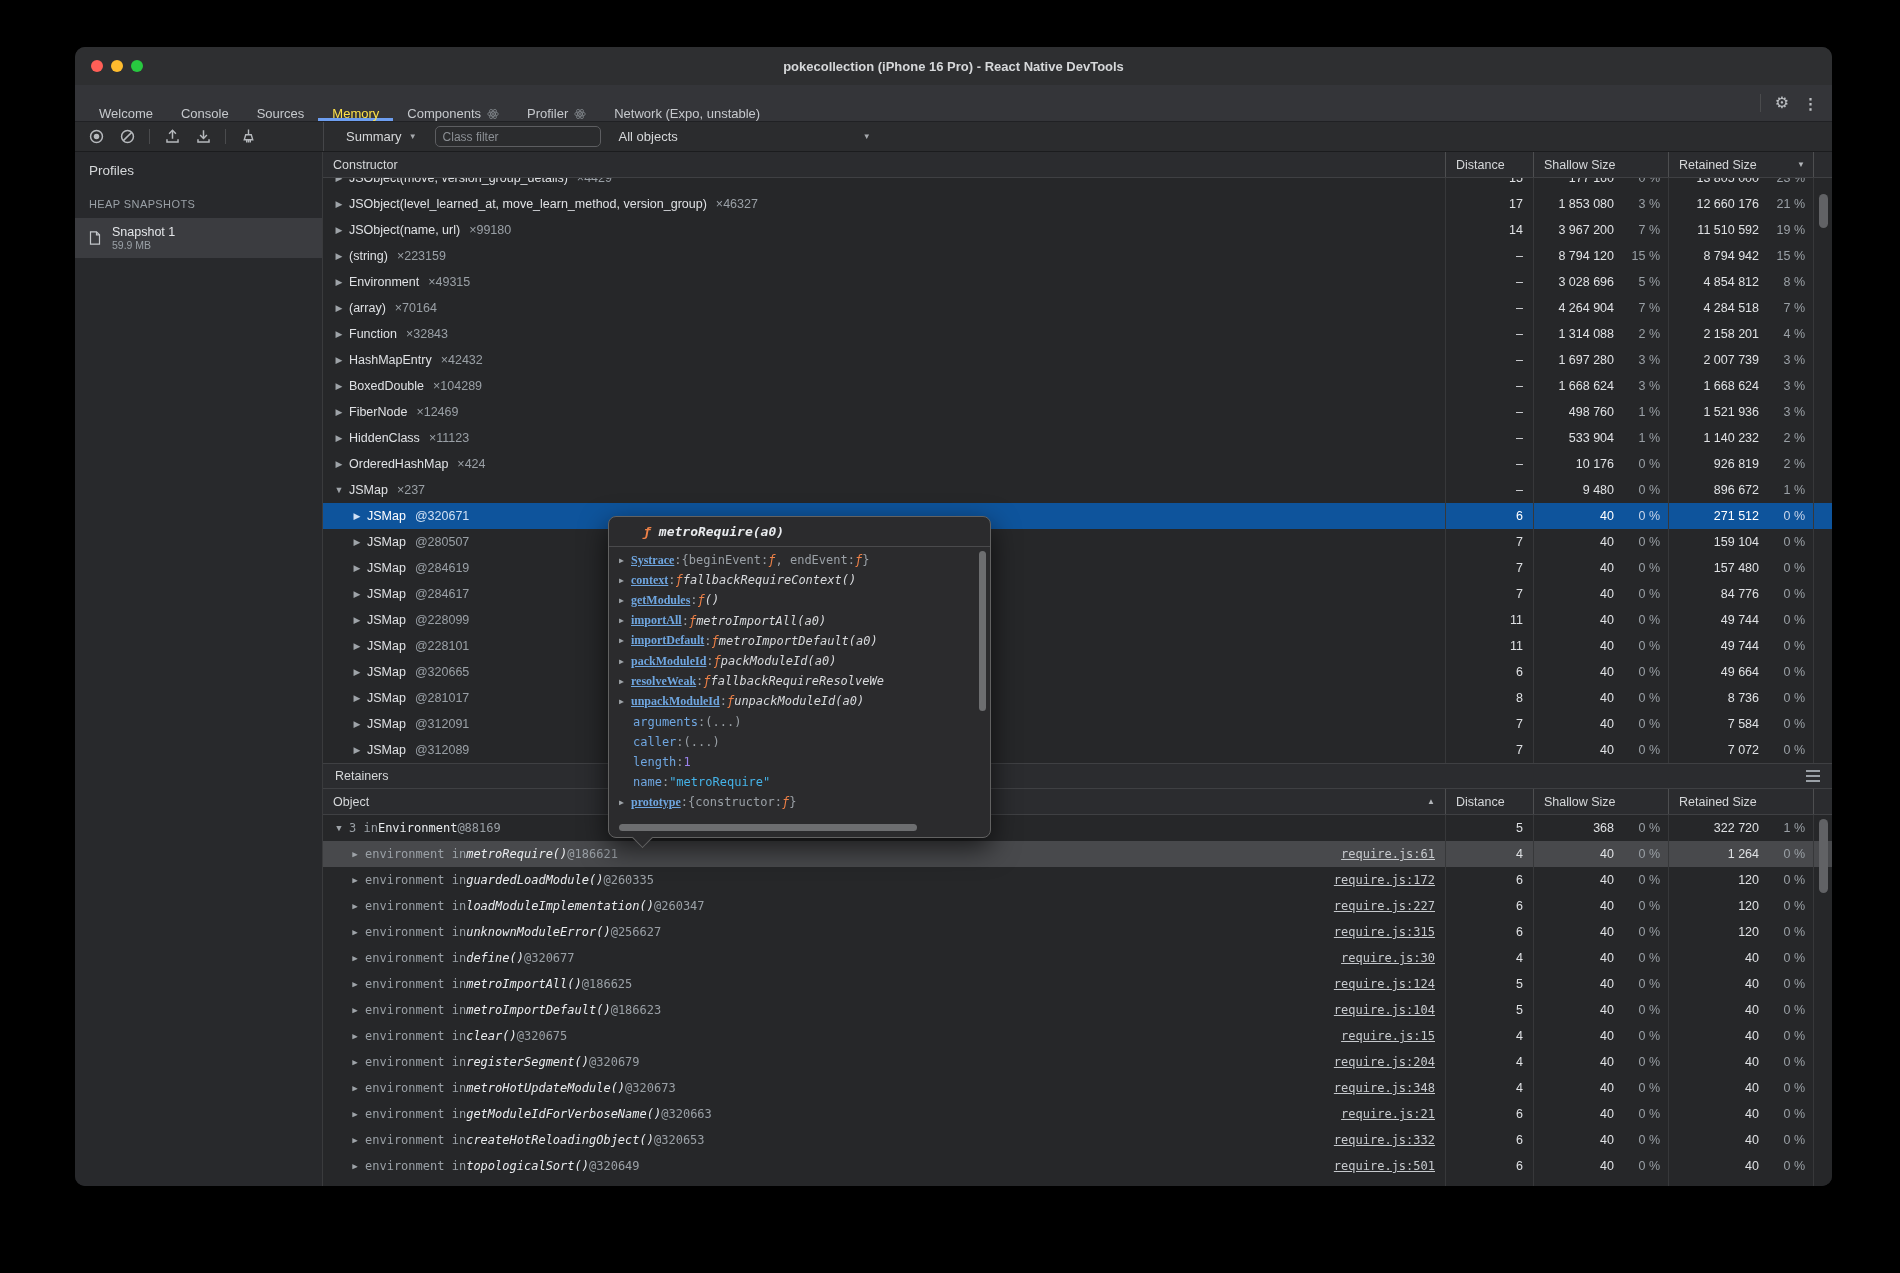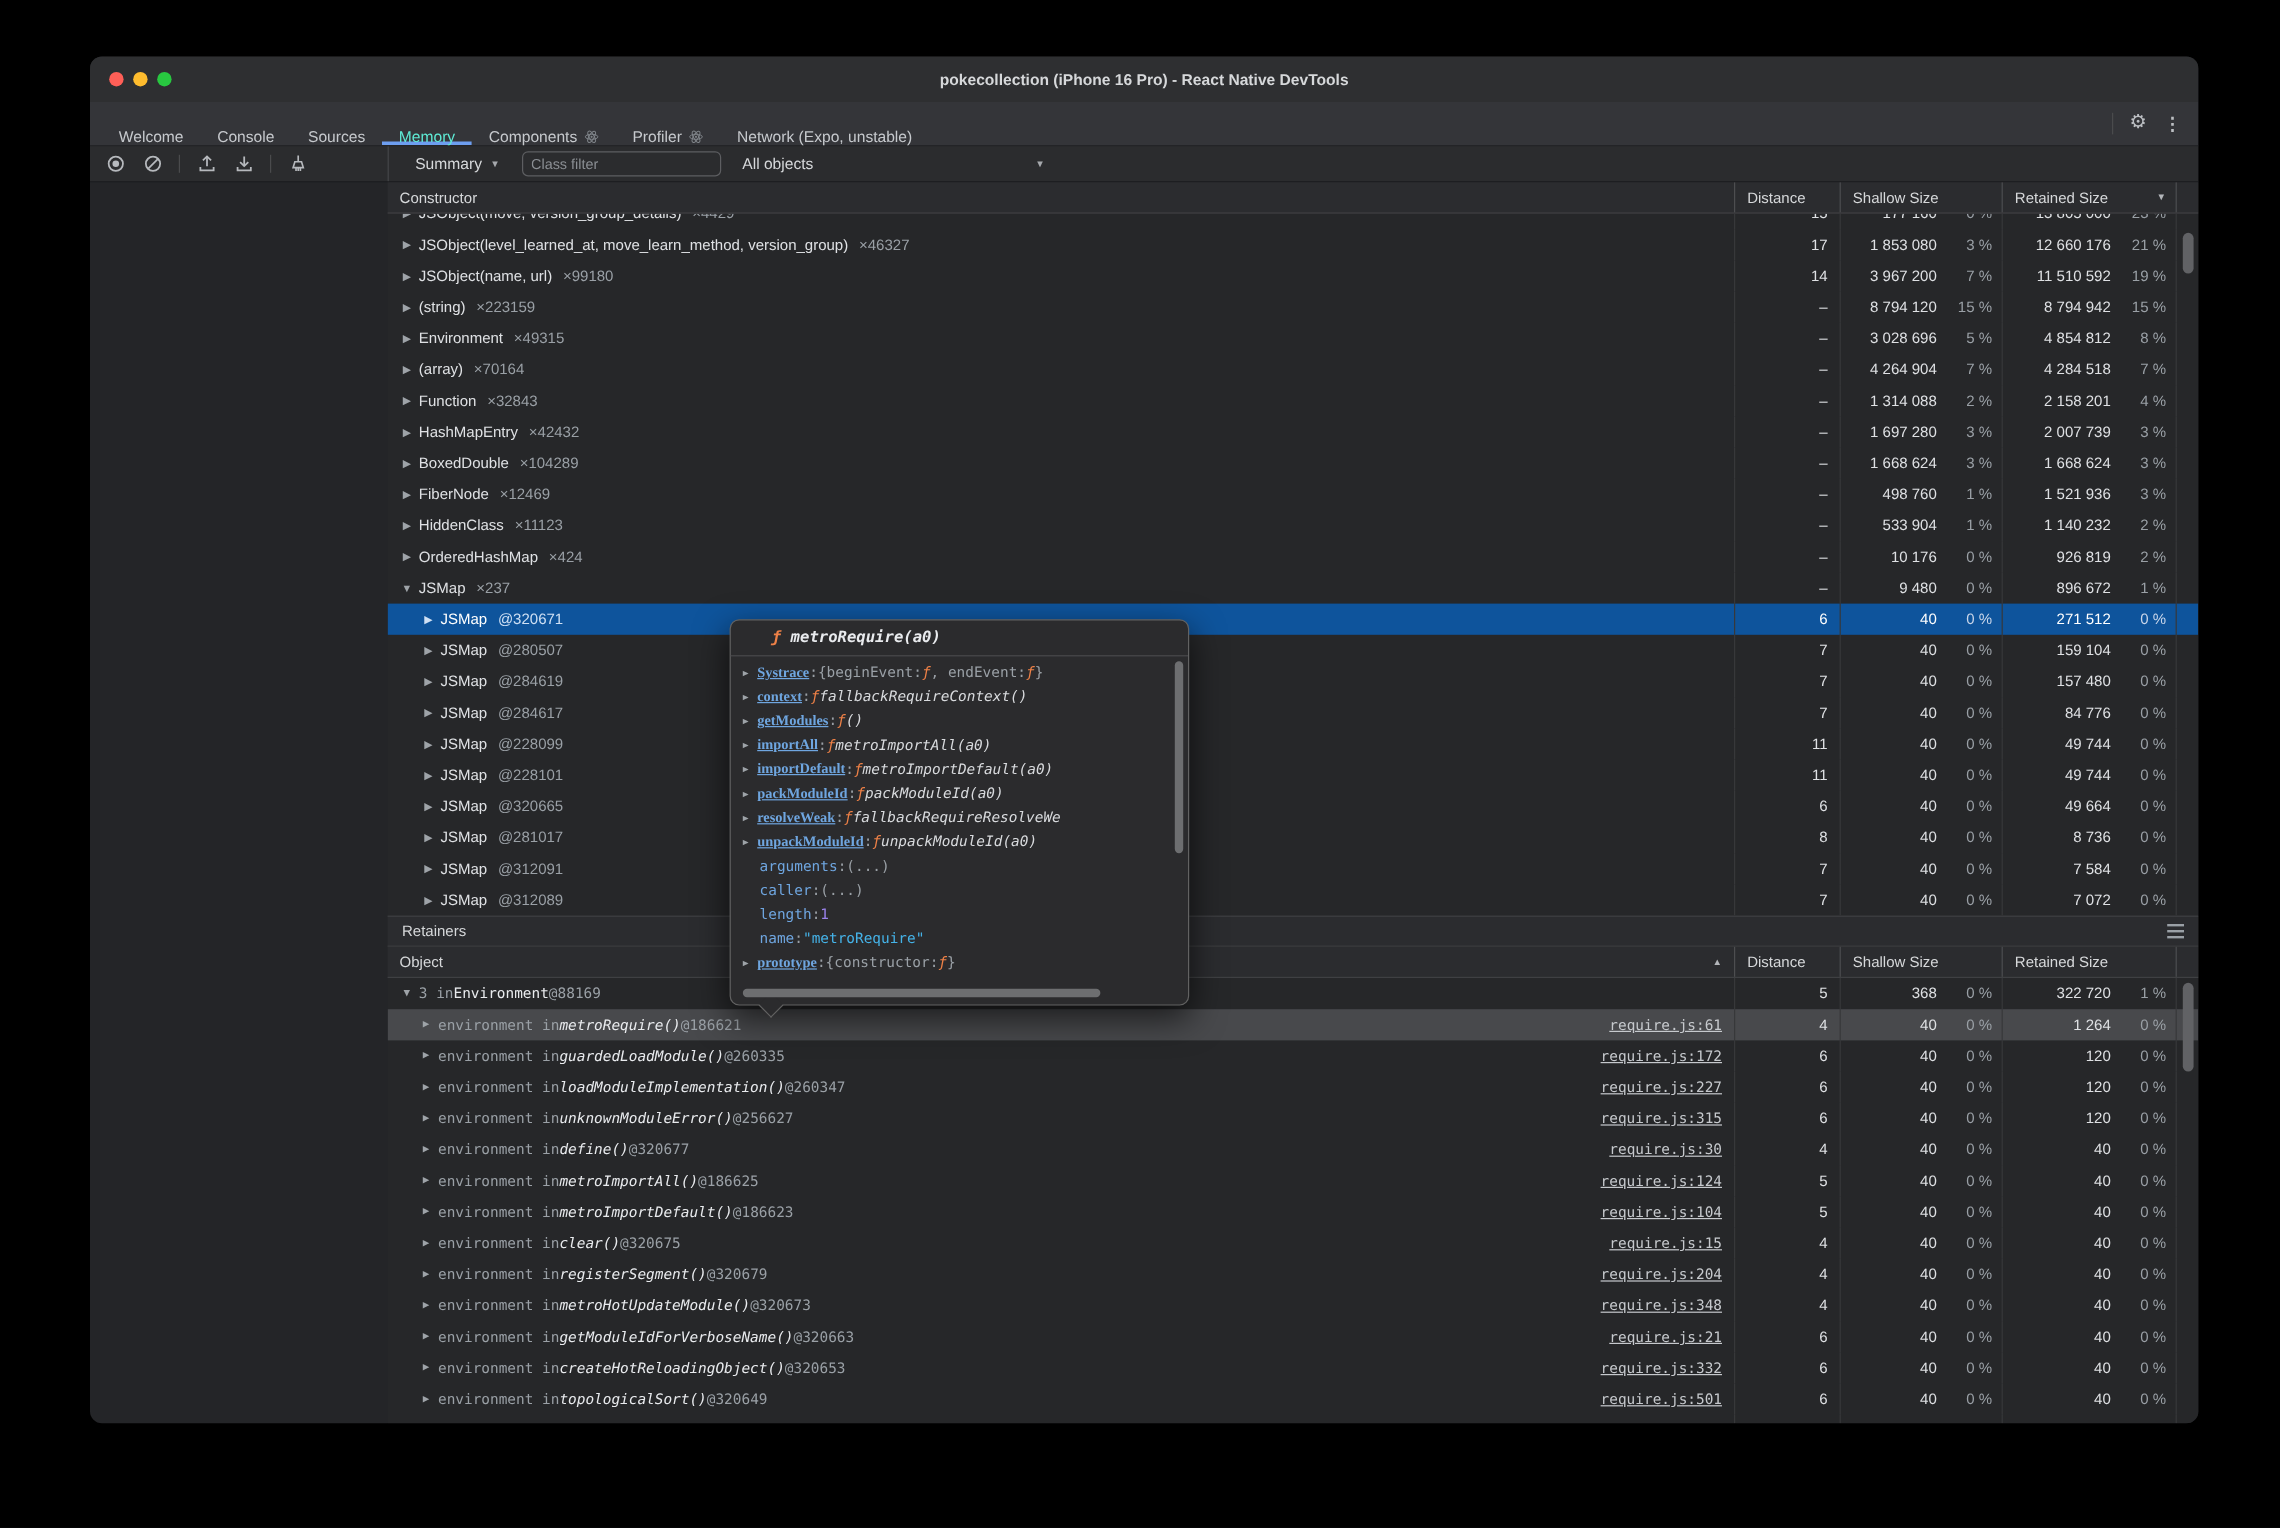--- a/index.html
+++ b/index.html
@@ -5,21 +5,21 @@
   html,body{margin:0;padding:0;background:#000;width:1900px;height:1273px;font-family:"Liberation Sans",sans-serif;-webkit-font-smoothing:antialiased;}
   .window{position:absolute;left:75px;top:47px;width:1757px;height:1139px;background:#242528;border-radius:10px;overflow:hidden;box-shadow:0 30px 70px rgba(0,0,0,.85);}
   
   .titlebar{position:relative;height:38px;background:#2e2f31;display:flex;align-items:center;justify-content:center;}
   .traffic{position:absolute;left:16px;top:13px;display:flex;gap:8px;}
   .light{width:12px;height:12px;border-radius:50%;}
   .title{font-size:13px;font-weight:bold;color:#d6d8da;}
   
   .tabbar{height:37px;background:#343539;display:flex;align-items:stretch;padding-left:10px;border-bottom:1px solid #202124;box-sizing:border-box;}
   .tab{display:flex;align-items:center;gap:6px;padding:0 14px;font-size:13px;color:#c6c9cd;cursor:default;}
-  .tab.selected{color:#5eead4;box-shadow:inset 0 -3px 0 #6d9ef0;}
+  .tab.selected{color:#fde047;box-shadow:inset 0 -3px 0 #6d9ef0;}
   .tab .aticon{opacity:.75;margin-top:1px;}
   .tabbar-right{margin-left:auto;display:flex;align-items:center;gap:14px;padding-right:14px;}
   .vsep{width:1px;height:18px;background:#4a4b4d;}
   .gear{color:#bcbfc3;font-size:16px;line-height:1;}
   .kebab{color:#bcbfc3;font-size:15px;font-weight:bold;line-height:1;}
   
   .toolbar{height:30px;background:#2b2c2e;display:flex;align-items:stretch;border-bottom:1px solid #1b1c1e;box-sizing:border-box;}
   .tools-left{width:248px;display:flex;align-items:center;gap:13px;padding-left:12px;box-sizing:border-box;}
   .tools-left .vsep{height:15px;}
   .tools-right{flex:1;display:flex;align-items:center;border-left:1px solid #454649;padding-left:22px;}
@@ -205,20 +205,34 @@
         <span class="dd-arrow">▼</span>
       </span>
       <input class="classfilter" placeholder="Class filter" style="">
       <span class="objects-ctl">
         <span class="lbl">All objects</span>
         <span class="dd-arrow">▼</span>
       </span>
     </div>
   </div>
 
+  <div class="sidebar">
+    <div class="profiles-label">Profiles</div>
+    <div class="section-label">HEAP SNAPSHOTS</div>
+    <div class="snapshot">
+      <svg width="16" height="16" viewBox="0 0 16 16" fill="none" stroke="#c3c6ca" stroke-width="1.2">
+          <path d="M3.5 1.8h6l3 3v9.4h-9z"></path>
+          <path d="M9.5 1.8v3h3"></path>
+        </svg>
+      <span>
+        <div class="snap-name">Snapshot 1</div>
+        <div class="snap-size">59.9 MB</div>
+      </span>
+    </div>
+  </div>
 
   <div class="main">
 
     <div class="thead">
       <div class="hcell hname">
           <span>Constructor</span>
         </div>
       <div class="hcell hdist">
           <span>Distance</span>
         </div>

